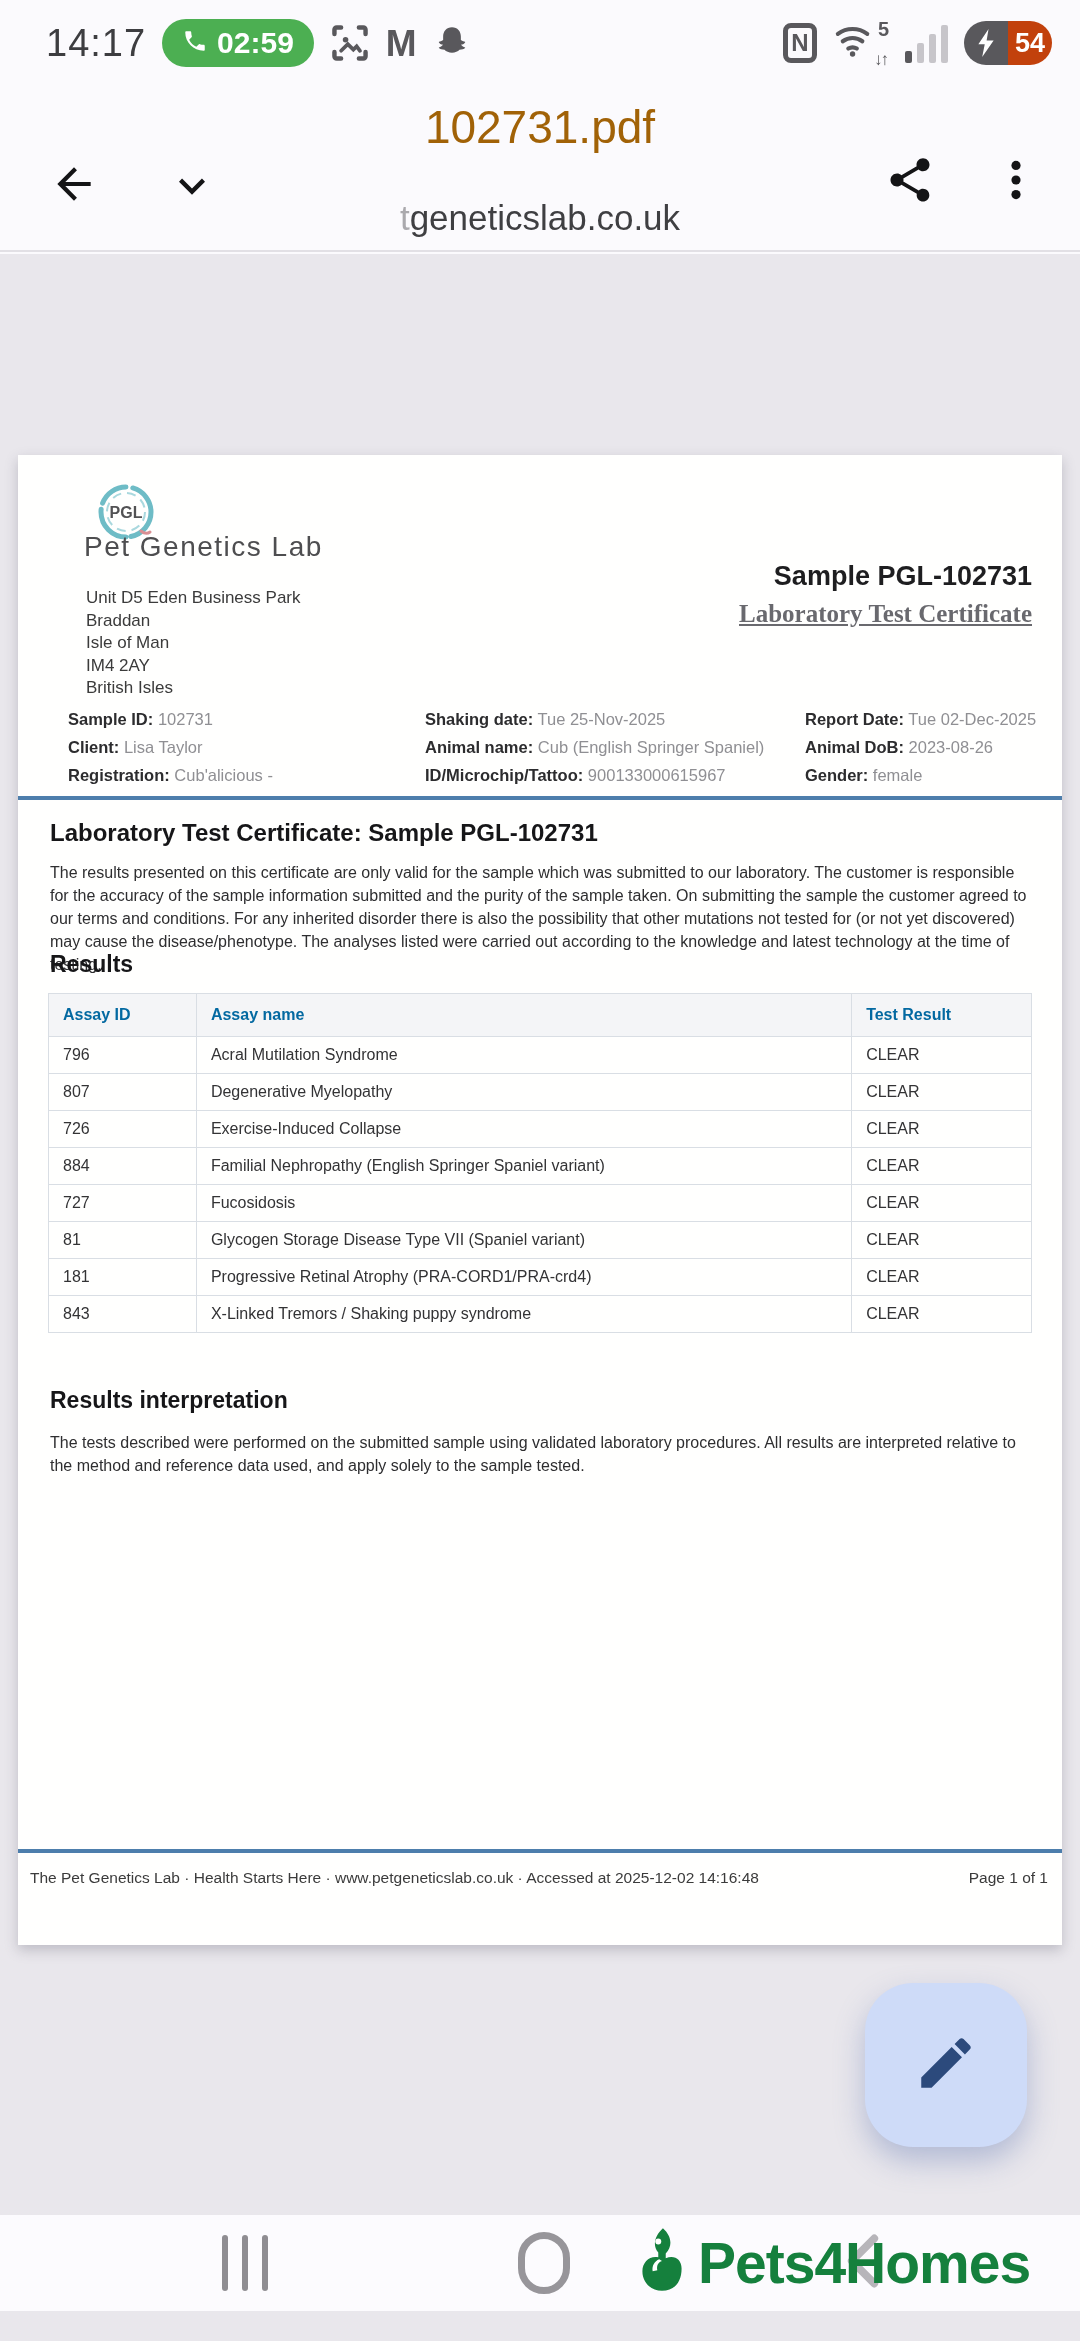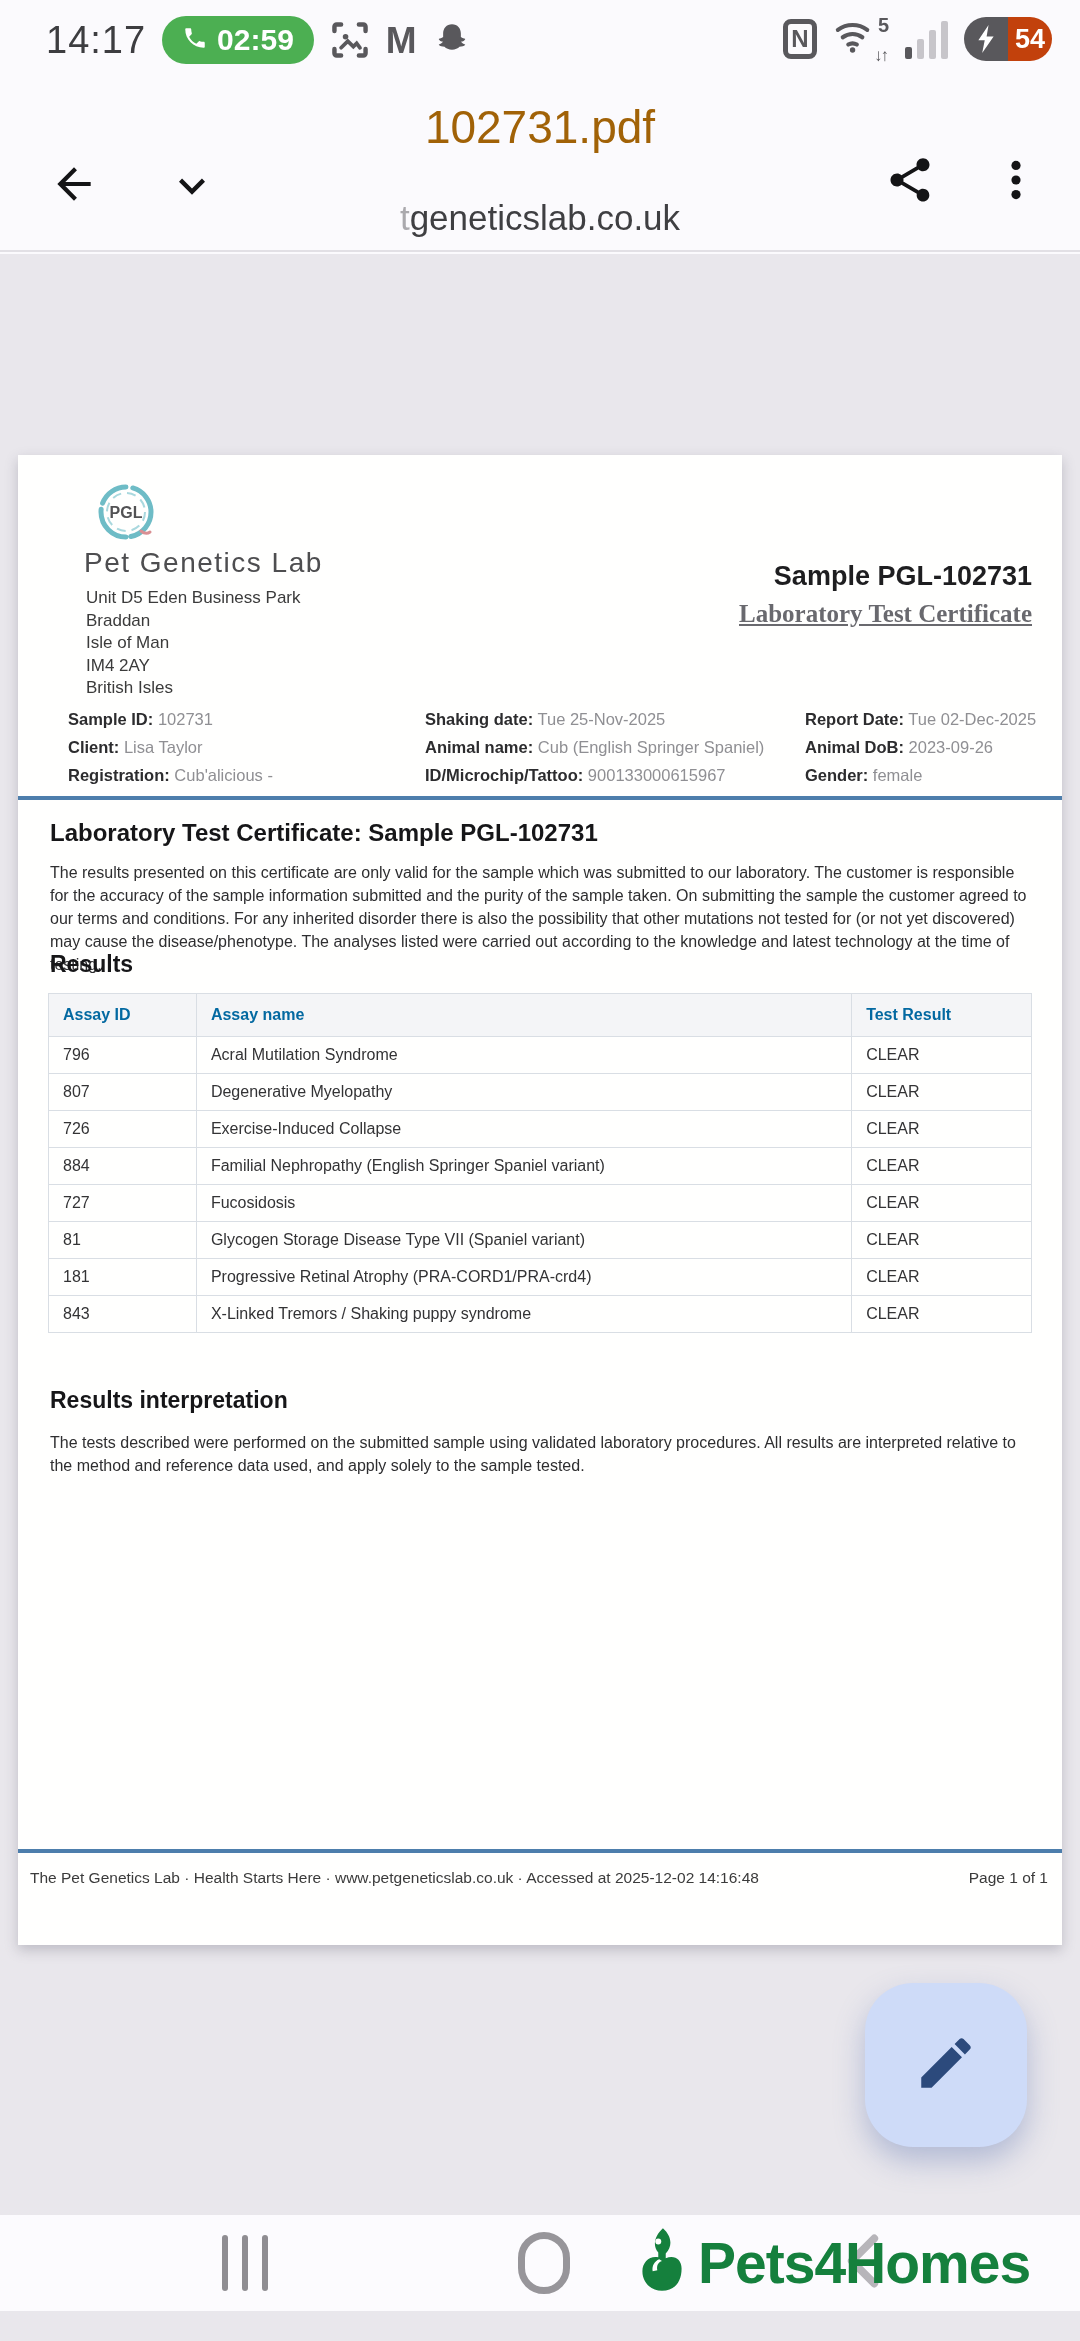--- a/index.html
+++ b/index.html
@@ -1,22 +1,22 @@
 <!DOCTYPE html>
 <html style="--green-pill: #4caf52; --rule-blue: #4d7eac; --canvas-gray: #e9e7ec; --table-border: #d9dee4; --table-header-bg: #f4f5f7; --fab-bg: #cedbf8; --fab-icon: #2c4a7c; --brand-green: #15803d; --logo-teal: #6ebcc6;"><head>
 <meta charset="utf-8">
 <style>
   * { box-sizing: border-box; margin: 0; padding: 0; }
   html,body { width:1080px; height:2341px; overflow:hidden; background:#fbfafd;
               font-family:"Liberation Sans", sans-serif; position:relative; }
 
   
   .statusbar { position:absolute; left:0; top:0; width:1080px; height:94px;
-               display:flex; align-items:flex-start; justify-content:space-between;
-               padding:16px 28px 8px 46px; background:#fbfafd; z-index:6; }
+               display:flex; align-items:center; justify-content:space-between;
+               padding:0 28px 8px 46px; background:#fbfafd; z-index:6; }
   .sb-left, .sb-right { display:flex; align-items:center; }
   .sb-left { gap:16px; }
   .sb-right { gap:16px; }
   .sb-time { font-size:38px; color:#3d3d40; font-weight:500; letter-spacing:1px; }
   .call-pill { display:flex; align-items:center; gap:9px; background:var(--green-pill,#4caf52);
                border-radius:26px; height:48px; padding:0 20px; }
   .call-pill .dur { color:#fff; font-size:30px; font-weight:600; }
   .sb-ico { color:#59585c; display:flex; align-items:center; }
   .gmail-m { font-size:37px; font-weight:700; color:#59585c; line-height:1; }
   .nfc-box { width:34px; height:40px; border:5px solid #59585c; border-radius:8px;
@@ -50,21 +50,21 @@
   .btn-share   { right:142px; top:58px; }
   .btn-menu    { right:36px;  top:58px; }
 
   
   .canvas { position:absolute; left:0; top:254px; width:1080px; height:2087px; background:var(--canvas-gray,#e9e7ec); }
   .page { position:absolute; left:18px; top:201px; width:1044px; height:1490px; background:#fffffe;
           box-shadow:0 5px 12px rgba(60,60,80,.25); }
   .page, .page * { color:#3b3b3b; }
 
   .logo-svg { position:absolute; left:76px; top:26px; }
-  .lab-name { position:absolute; left:66px; top:92px; font-size:28px; font-weight:500;
+  .lab-name { position:absolute; left:66px; top:76px; font-size:28px; font-weight:500;
               letter-spacing:1.5px; color:#4e4e50; }
   .address { position:absolute; left:68px; top:132px; font-size:17px; line-height:22.5px; color:#3e3e40; }
 
   .sample-head { position:absolute; right:30px; top:106px; text-align:right; }
   .sample-title { font-size:27px; font-weight:700; color:#1e1e20; }
   .cert-subtitle { margin-top:8px; font-family:"Liberation Serif", serif; font-size:25px;
                    font-weight:700; color:#69696e;text-decoration:underline; }
 
   .info-col { position:absolute; top:250px; font-size:16.5px; }
   .info-col-1 { left:50px; } .info-col-2 { left:407px; } .info-col-3 { left:787px; }
@@ -225,21 +225,21 @@
         <div class="info-line"><span class="info-label">Client:</span> <span class="info-value">Lisa Taylor</span></div>
         <div class="info-line"><span class="info-label">Registration:</span> <span class="info-value">Cub'alicious -</span></div>
       </div>
     <div class="info-col info-col-2">
         <div class="info-line"><span class="info-label">Shaking date:</span> <span class="info-value">Tue 25-Nov-2025</span></div>
         <div class="info-line"><span class="info-label">Animal name:</span> <span class="info-value">Cub (English Springer Spaniel)</span></div>
         <div class="info-line"><span class="info-label">ID/Microchip/Tattoo:</span> <span class="info-value">900133000615967</span></div>
       </div>
     <div class="info-col info-col-3">
         <div class="info-line"><span class="info-label">Report Date:</span> <span class="info-value">Tue 02-Dec-2025</span></div>
-        <div class="info-line"><span class="info-label">Animal DoB:</span> <span class="info-value">2023-09-26</span></div>
+        <div class="info-line"><span class="info-label">Animal DoB:</span> <span class="info-value">2023-08-26</span></div>
         <div class="info-line"><span class="info-label">Gender:</span> <span class="info-value">female</span></div>
       </div>
 
     <div class="rule rule-top"></div>
 
     <div class="section-title">Laboratory Test Certificate: Sample PGL-102731</div>
     <div class="disclaimer">The results presented on this certificate are only valid for the sample which was submitted to our laboratory. The customer is responsible for the accuracy of the sample information submitted and the purity of the sample taken. On submitting the sample the customer agreed to our terms and conditions. For any inherited disorder there is also the possibility that other mutations not tested for (or not yet discovered) may cause the disease/phenotype. The analyses listed were carried out according to the knowledge and latest technology at the time of testing.</div>
     <div class="results-title">Results</div>
 
     <table class="results-table">

